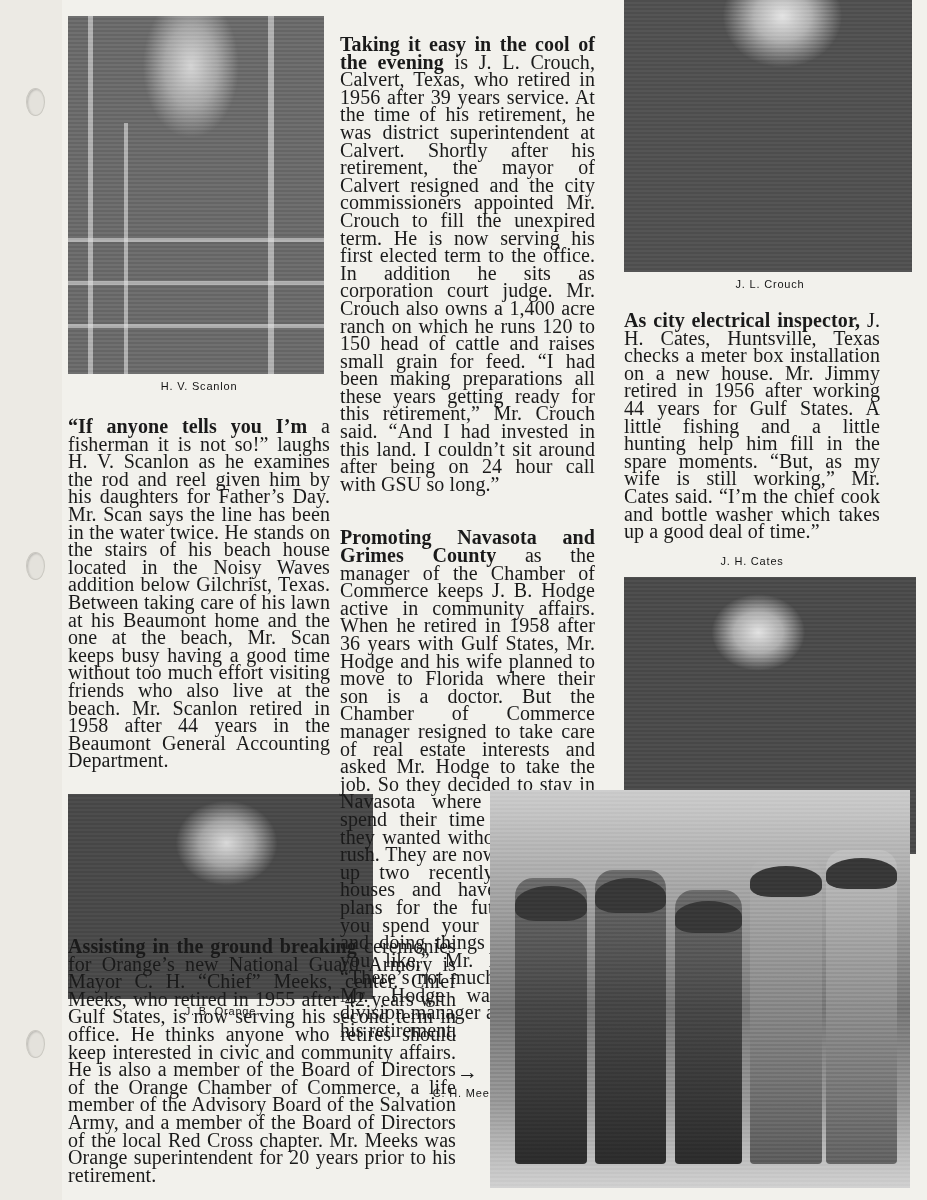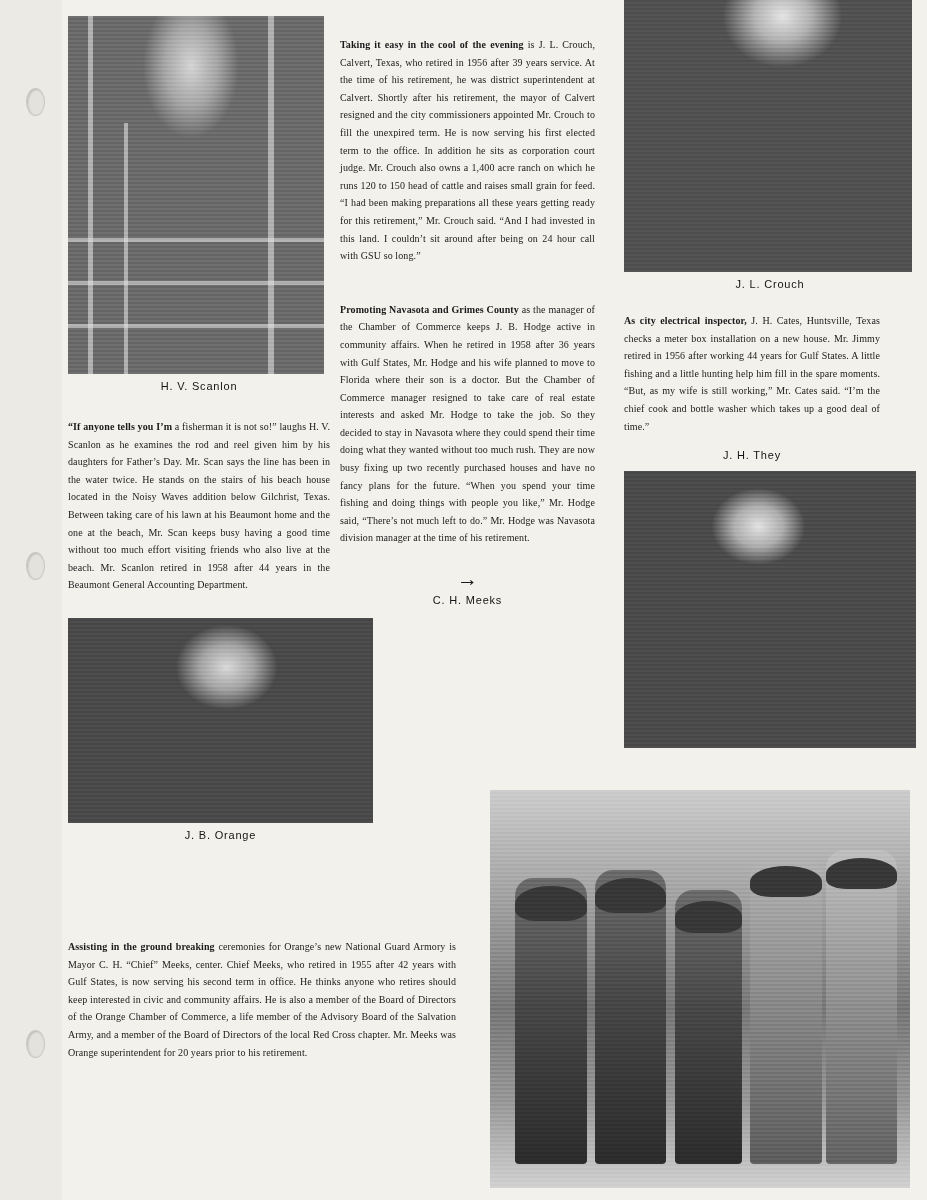--- a/index.html
+++ b/index.html
@@ -43,21 +43,21 @@
   .hole.h1 { top: 88px; }
   .hole.h2 { top: 552px; }
   .hole.h3 { top: 1030px; }
 
   .col {
     position: absolute;
     text-align: justify;
   }
   p.body {
     margin: 0 0 0 0;
-    font-size: 10px;
+    font-size: 20px;
     line-height: 17.6px;
     text-align: justify;
     letter-spacing: .1px;
   }
   .lead {
     font-weight: bold;
   }
   .caption {
     text-align: center;
     font-family: "Liberation Sans", sans-serif;
@@ -178,21 +178,21 @@
 
   <div class="col" style="left:624px; top:0px; width:292px;">
 
     <div class="photo ph-crouch" style="width:288px; height:272px;">
       <div class="grain"></div>
     </div>
     <div class="caption">J. L. Crouch</div>
 
     <p class="body" style="margin-top:22px; width:256px;"><span class="lead">As city electrical inspector,</span><span> J. H. Cates, Huntsville, Texas checks a meter box installation on a new house. Mr. Jimmy retired in 1956 after working 44 years for Gulf States. A little fishing and a little hunting help him fill in the spare moments. “But, as my wife is still working,” Mr. Cates said. “I’m the chief cook and bottle washer which takes up a good deal of time.”</span></p>
 
-    <div class="caption" style="width:256px; margin-top:14px;">J. H. They</div>
+    <div class="caption" style="width:256px; margin-top:14px;">J. H. Cates</div>
 
     <div class="photo ph-cates" style="width:292px; height:277px; margin-top:10px;">
       <div class="grain"></div>
     </div>
   </div>
 
   <div class="photo ph-group" style="position:absolute; left:490px; top:790px; width:420px; height:398px;">
     <div class="fig" style="left:6%; width:17%; height:72%;"></div>
     <div class="hat" style="left:6%; top:24%; width:17%; height:9%;"></div>
     <div class="fig" style="left:25%; width:17%; height:74%;"></div>

